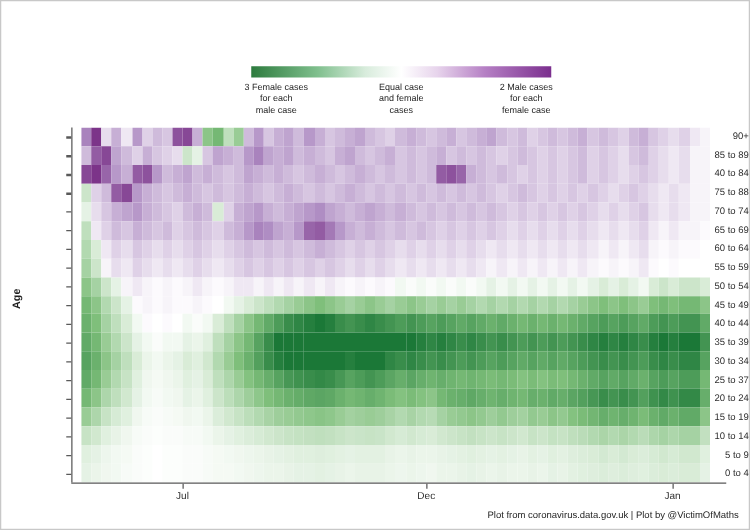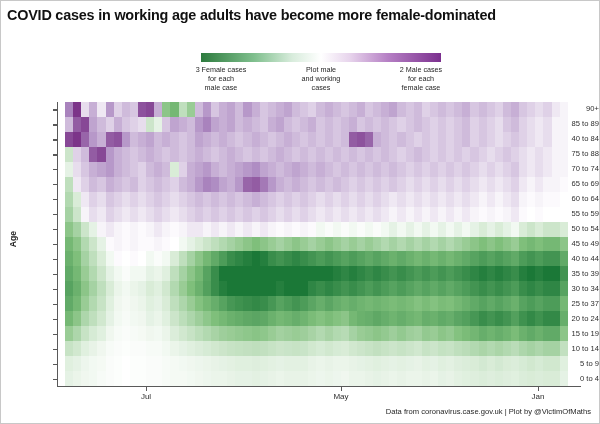--- a/index.html
+++ b/index.html
@@ -165,33 +165,32 @@
     font-size: 7.6px;
     color: #1f1f1f;
     white-space: nowrap;
   }
 </style>
 </head>
 <body>
 
 <div id="figure">
 
-  <div id="title">COVID cases in working age adults have become more female-dominated</div>
 
 
   <div id="legend">
     <div id="legend-bar" style="background: linear-gradient(to right, rgb(45, 123, 62) 0%, rgb(127, 191, 141) 22%, rgb(216, 236, 220) 38%, rgb(255, 255, 255) 50%, rgb(231, 212, 236) 62%, rgb(181, 127, 196) 78%, rgb(123, 47, 142) 100%);"></div>
     <div class="legend-label" id="legend-label-left">
         <div>3 Female cases</div>
         <div>for each</div>
         <div>male case</div>
       </div>
     <div class="legend-label" id="legend-label-mid">
-        <div>Plot male</div>
-        <div>and working</div>
+        <div>Equal case</div>
+        <div>and female</div>
         <div>cases</div>
       </div>
     <div class="legend-label" id="legend-label-right">
         <div>2 Male cases</div>
         <div>for each</div>
         <div>female case</div>
       </div>
   </div>
 
   <div id="panel">
@@ -1456,19 +1455,19 @@
       <div class="y-label" style="top: 342.632px;">10 to 14</div>
       <div class="y-tick" style="top: 362.579px;"></div>
       <div class="y-label" style="top: 357.579px;">5 to 9</div>
       <div class="y-tick" style="top: 377.526px;"></div>
       <div class="y-label" style="top: 372.526px;">0 to 4</div>
     </div>
   <div id="x-ticks">
       <div class="x-tick" style="left: 145px;"></div>
       <div class="x-label" style="left: 145px;">Jul</div>
       <div class="x-tick" style="left: 340px;"></div>
-      <div class="x-label" style="left: 340px;">May</div>
+      <div class="x-label" style="left: 340px;">Dec</div>
       <div class="x-tick" style="left: 537px;"></div>
       <div class="x-label" style="left: 537px;">Jan</div>
     </div>
 
-  <div id="caption">Data from coronavirus.case.gov.uk | Plot by @VictimOfMaths</div>
+  <div id="caption">Plot from coronavirus.data.gov.uk | Plot by @VictimOfMaths</div>
 </div>
 
 </body></html>

